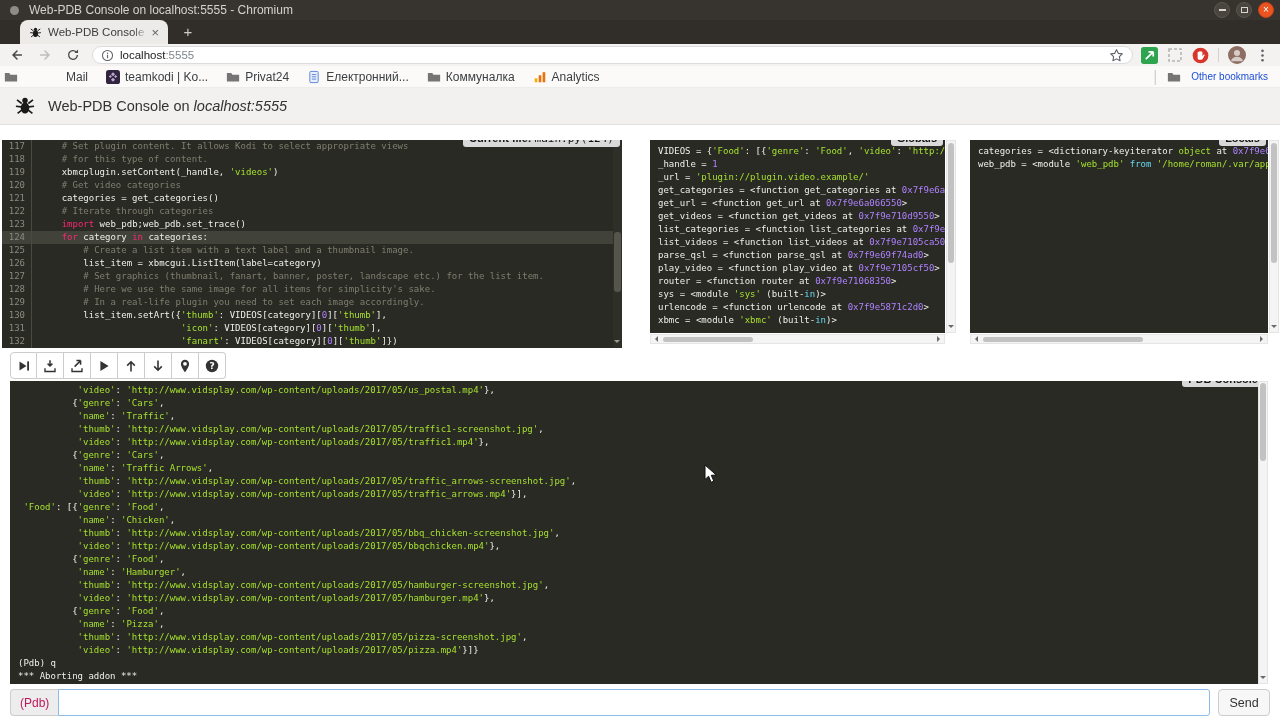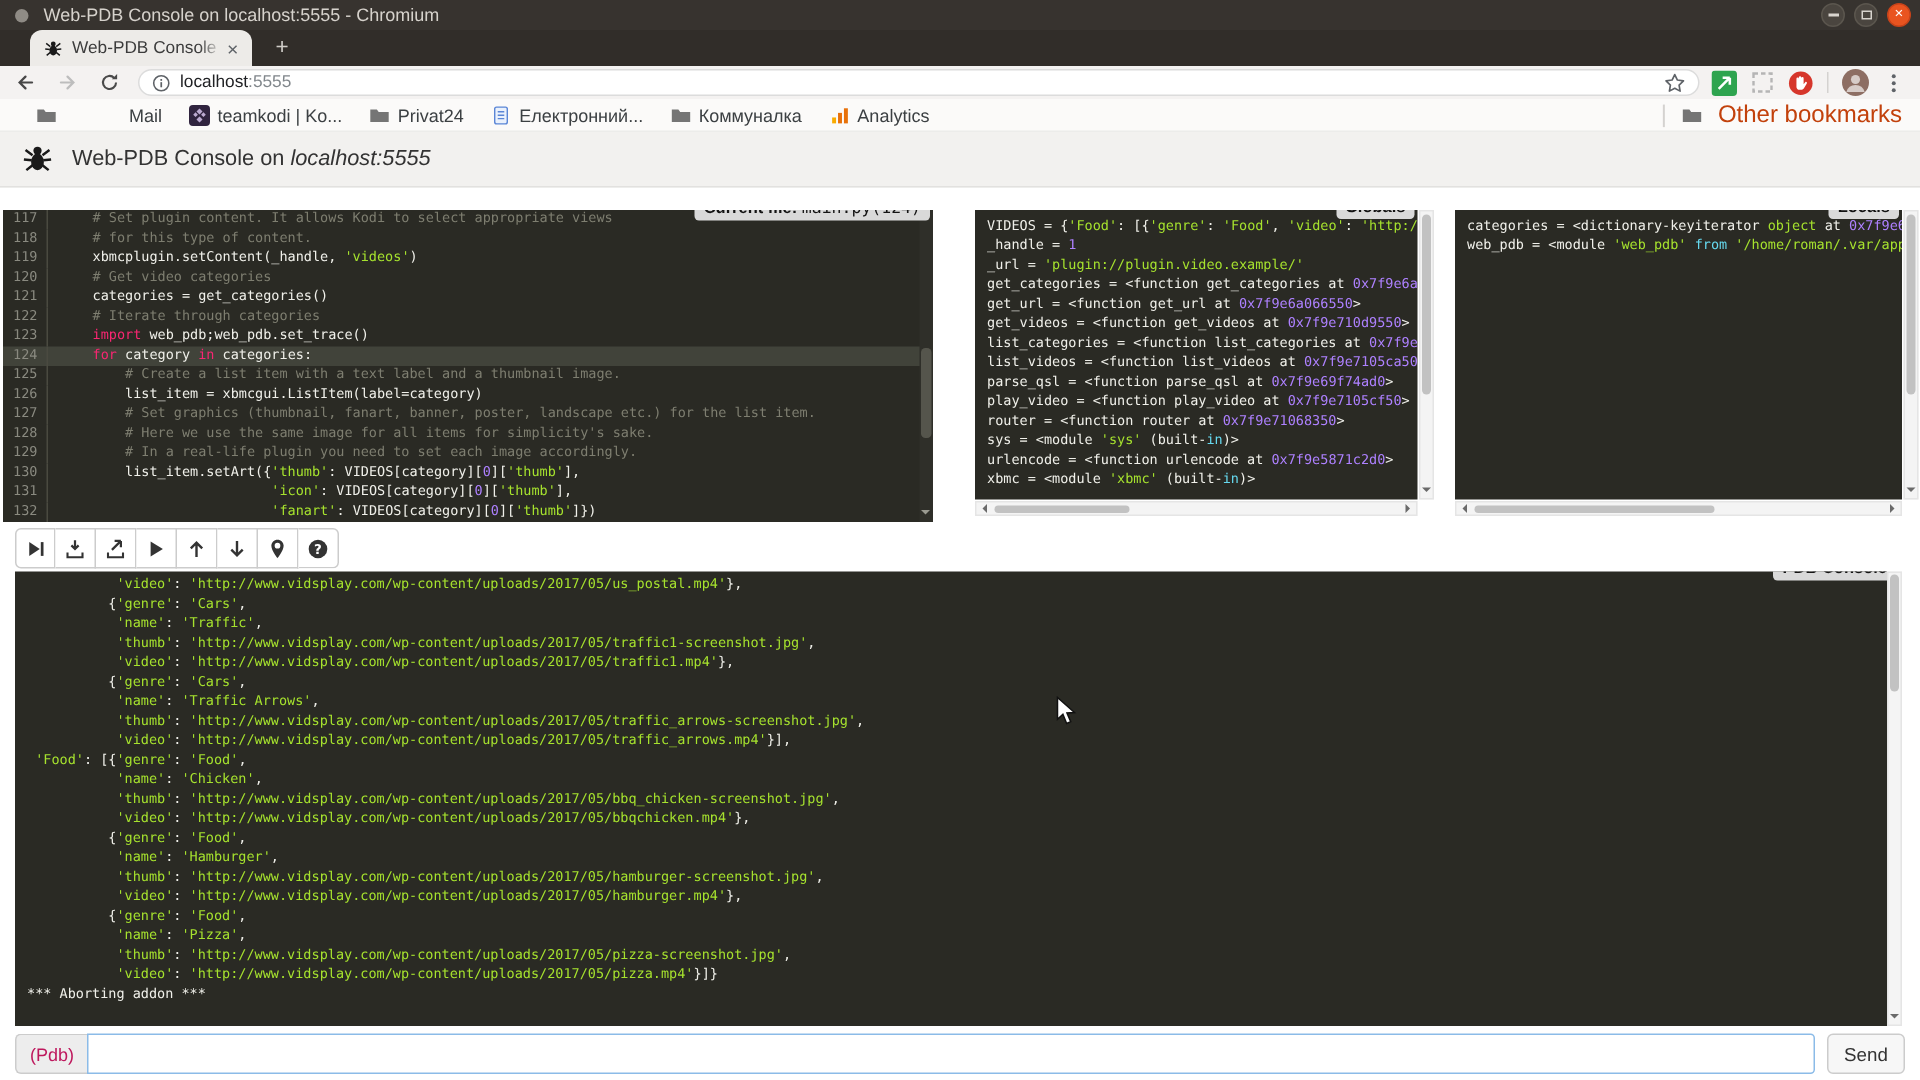--- a/index.html
+++ b/index.html
@@ -31,21 +31,21 @@
   .omnibox { height:18px; flex:1; margin:0 8px; background:#fff; border:1px solid #dcdcdc; border-radius:10px; display:flex; align-items:center; padding:0 8px; }
   .url { font-size:11.5px; margin-left:6px; white-space:nowrap; }
   .url .host { color:#202124; } .url .port { color:#80868b; }
   .omni-star { margin-left:auto; }
   .extrow { display:flex; align-items:center; gap:9px; margin-right:10px; }
   .extsep { width:1px; height:14px; background:#d4d2d0; }
 
   
   .bmbar { position:absolute; left:0; top:66px; width:1280px; height:22px; background:#fbfaf9; border-bottom:1px solid #ececea; display:flex; align-items:center; }
   .bm { display:flex; align-items:center; gap:5px; margin-left:18px; font-size:12px; color:#3c4043; white-space:nowrap; cursor:default; }
-  .bm:first-child { margin-left:24px;gap:48px; }
+  .bm:first-child { margin-left:4px;gap:48px; }
   .bm-right { margin-left:auto; margin-right:12px; display:flex; align-items:center; gap:10px; }
 
   
   .pagehead { position:absolute; left:0; top:88px; width:1280px; height:37px; background:#f2f1ef; border-bottom:1px solid #e2e1df; display:flex; align-items:center; }
   .pagehead .bugwrap { margin-left:14px; }
   .pagehead h1 { font-size:14.5px; font-weight:normal; color:#333; margin-left:12px; }
   .pagehead h1 em { font-style:italic; }
 
   
   .panel { position:absolute; background:#2a2a24; font-family:"DejaVu Sans Mono", monospace; font-size:9px; color:#f0f0ea; }
@@ -250,21 +250,21 @@
           <span>Analytics</span>
         </span>
       </span>
     <span class="bm-right">
       <span style="color:#d4d2d0;">|</span>
       <span style="display: inline-flex; align-items: center;">
           <svg width="14" height="14" viewBox="0 0 16 16">
             <path fill="#757575" d="M1 3.5h5l1.4 1.8H15v7.7H1z"></path>
           </svg>
         </span>
-      <span style="font-size:16px;color:#c2410c;">Other bookmarks</span>
+      <span style="font-size:10px;color:#1d4ed8;">Other bookmarks</span>
     </span>
   </div>
 
   <div class="pagehead">
     <span class="bugwrap" style="display: inline-flex; align-items: center;">
         <svg width="22" height="22" viewBox="0 0 16 16">
           <g stroke="#1a1a1a" stroke-width="1.2" fill="none">
             <path d="M5.6 6.2 2.2 3.6M5.2 8.6 1.4 8.2M5.6 11 2.6 13.4M10.4 6.2 13.8 3.6M10.8 8.6 14.6 8.2M10.4 11 13.4 13.4"></path>
           </g>
           <circle cx="8" cy="4" r="2" fill="#1a1a1a"></circle>
@@ -474,20 +474,21 @@
         <div class="pl">           <span class="tk-str">'thumb'</span>: <span class="tk-str">'http://www.vidsplay.com/wp-content/uploads/2017/05/bbq_chicken-screenshot.jpg'</span>,</div>
         <div class="pl">           <span class="tk-str">'video'</span>: <span class="tk-str">'http://www.vidsplay.com/wp-content/uploads/2017/05/bbqchicken.mp4'</span>},</div>
         <div class="pl">          {<span class="tk-str">'genre'</span>: <span class="tk-str">'Food'</span>,</div>
         <div class="pl">           <span class="tk-str">'name'</span>: <span class="tk-str">'Hamburger'</span>,</div>
         <div class="pl">           <span class="tk-str">'thumb'</span>: <span class="tk-str">'http://www.vidsplay.com/wp-content/uploads/2017/05/hamburger-screenshot.jpg'</span>,</div>
         <div class="pl">           <span class="tk-str">'video'</span>: <span class="tk-str">'http://www.vidsplay.com/wp-content/uploads/2017/05/hamburger.mp4'</span>},</div>
         <div class="pl">          {<span class="tk-str">'genre'</span>: <span class="tk-str">'Food'</span>,</div>
         <div class="pl">           <span class="tk-str">'name'</span>: <span class="tk-str">'Pizza'</span>,</div>
         <div class="pl">           <span class="tk-str">'thumb'</span>: <span class="tk-str">'http://www.vidsplay.com/wp-content/uploads/2017/05/pizza-screenshot.jpg'</span>,</div>
         <div class="pl">           <span class="tk-str">'video'</span>: <span class="tk-str">'http://www.vidsplay.com/wp-content/uploads/2017/05/pizza.mp4'</span>}]}</div>
+        <div class="pl">(Pdb) q</div>
         <div class="pl">*** Aborting addon ***</div>
       </div>
   </div>
   <div class="lscroll" style="left:1258px;top:381px;width:10px;height:303px;">
     <div class="lthumb" style="left:1px;top:1px;width:6px;height:78px;"></div>
     <div class="arr d" style="left:1px;bottom:1px;"></div>
   </div>
 
   <div class="promptrow">
     <span class="pdb-addon">(Pdb)</span>

